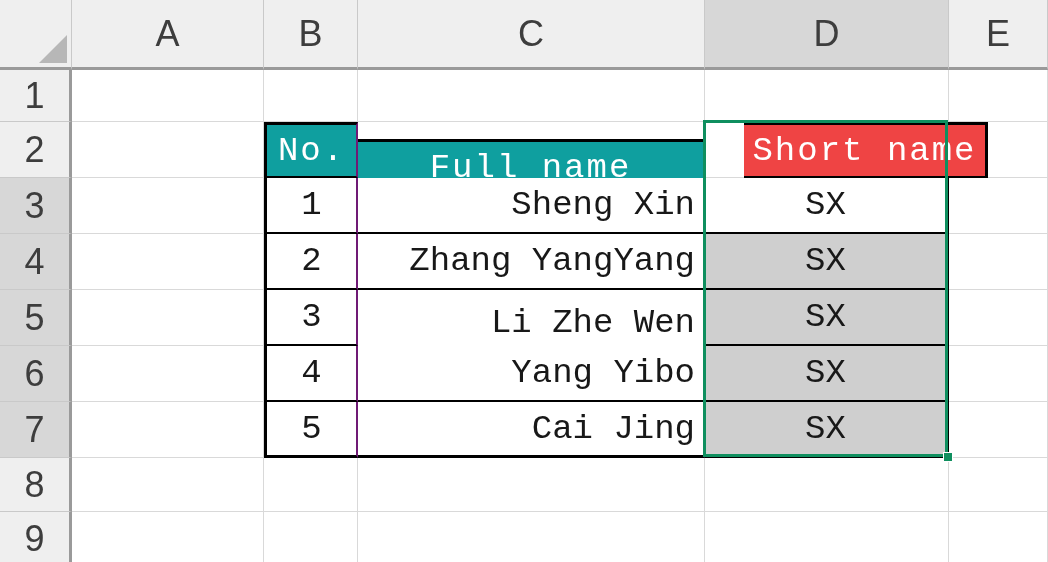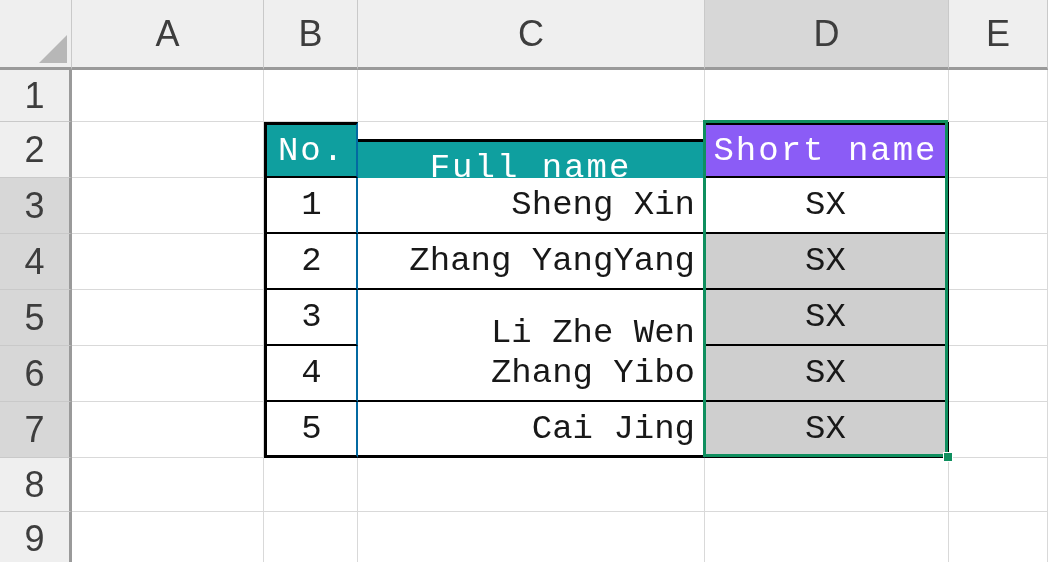--- a/index.html
+++ b/index.html
@@ -78,21 +78,21 @@
     letter-spacing: 2px;
   }
   .num { justify-content: center; }
   .right { justify-content: flex-end; }
   .center { justify-content: center; }
   .flash { background: #cfcfcf; }
   .tbl-border-t { border-top: 3px solid #000; }
   .tbl-border-b { border-bottom: 3px solid #000; }
   .tbl-border-l { border-left: 3px solid #000; }
   .tbl-border-r { border-right: 3px solid #000; }
-  .tbl-inner-r { border-right: 2px solid #0369a1; }
+  .tbl-inner-r { border-right: 2px solid #701a75; }
   .tbl-inner-b { border-bottom: 2px solid #000; }
   .sel-outline {
     position: absolute;
     border: 3px solid #0f8f5f;
     pointer-events: none;
     background: transparent;
   }
   .sel-handle {
     position: absolute;
     width: 10px; height: 10px;
@@ -180,32 +180,32 @@
       <div class="cell" style="left: 72px; top: 512px; width: 192px; height: 54px;"></div>
       <div class="cell" style="left: 264px; top: 512px; width: 94px; height: 54px;"></div>
       <div class="cell" style="left: 358px; top: 512px; width: 347px; height: 54px;"></div>
       <div class="cell" style="left: 705px; top: 512px; width: 244px; height: 54px;"></div>
       <div class="cell" style="left: 949px; top: 512px; width: 99px; height: 54px;"></div>
     </div>
 
 <div id="tablecells">
       <div class="cell hdrcell tbl-border-t tbl-inner-b tbl-border-l tbl-inner-r" style="background: rgb(15, 159, 159); left: 264px; top: 122px; width: 94px; height: 56px;">No.</div>
       <div class="cell hdrcell tbl-border-t tbl-inner-b tbl-inner-r" style="background: rgb(15, 159, 159); left: 358px; top: 139px; width: 347px; height: 56px;">Full name</div>
-      <div class="cell hdrcell tbl-border-t tbl-inner-b tbl-border-r" style="background: #8b5cf6; left: 705px; top: 122px; width: 244px; height: 56px;">Short name</div>
+      <div class="cell hdrcell tbl-border-t tbl-inner-b tbl-border-r" style="background: #ef4444; left: 744px; top: 122px; width: 244px; height: 56px;">Short name</div>
       <div class="cell num tbl-border-l tbl-inner-r tbl-inner-b" style="left: 264px; top: 178px; width: 94px; height: 56px;">1</div>
       <div class="cell right tbl-inner-r tbl-inner-b" style="left: 358px; top: 178px; width: 347px; height: 56px;">Sheng Xin</div>
       <div class="cell center tbl-border-r tbl-inner-b" style="left: 705px; top: 178px; width: 244px; height: 56px;">SX</div>
       <div class="cell num tbl-border-l tbl-inner-r tbl-inner-b" style="left: 264px; top: 234px; width: 94px; height: 56px;">2</div>
       <div class="cell right tbl-inner-r tbl-inner-b" style="left: 358px; top: 234px; width: 347px; height: 56px;">Zhang YangYang</div>
       <div class="cell center tbl-border-r tbl-inner-b flash" style="left: 705px; top: 234px; width: 244px; height: 56px;">SX</div>
       <div class="cell num tbl-border-l tbl-inner-r tbl-inner-b" style="left: 264px; top: 290px; width: 94px; height: 56px;">3</div>
-      <div class="cell right tbl-inner-r tbl-inner-b" style="left: 358px; top: 306px; width: 347px; height: 56px;">Li Zhe Wen</div>
+      <div class="cell right tbl-inner-r tbl-inner-b" style="left: 358px; top: 296px; width: 347px; height: 56px;">Li Zhe Wen</div>
       <div class="cell center tbl-border-r tbl-inner-b flash" style="left: 705px; top: 290px; width: 244px; height: 56px;">SX</div>
       <div class="cell num tbl-border-l tbl-inner-r tbl-inner-b" style="left: 264px; top: 346px; width: 94px; height: 56px;">4</div>
-      <div class="cell right tbl-inner-r tbl-inner-b" style="left: 358px; top: 346px; width: 347px; height: 56px;">Zhang Yibo</div>
+      <div class="cell right tbl-inner-r tbl-inner-b" style="left: 358px; top: 346px; width: 347px; height: 56px;">Yang Yibo</div>
       <div class="cell center tbl-border-r tbl-inner-b flash" style="left: 705px; top: 346px; width: 244px; height: 56px;">SX</div>
       <div class="cell num tbl-border-l tbl-inner-r tbl-border-b" style="left: 264px; top: 402px; width: 94px; height: 56px;">5</div>
       <div class="cell right tbl-inner-r tbl-border-b" style="left: 358px; top: 402px; width: 347px; height: 56px; text-align: center;">Cai Jing</div>
       <div class="cell center tbl-border-r tbl-border-b flash" style="left: 705px; top: 402px; width: 244px; height: 56px;">SX</div>
     </div>
 
 <div id="selection">
       <div class="sel-outline" style="left: 703px; top: 120px; width: 245px; height: 337px; border-color: rgb(15, 143, 95);"></div>
       <div class="active-cell" style="left: 705px; top: 178px; width: 242px; height: 54px;"></div>
       <div class="sel-handle" style="left: 943px; top: 452px; background: rgb(15, 143, 95);"></div>

